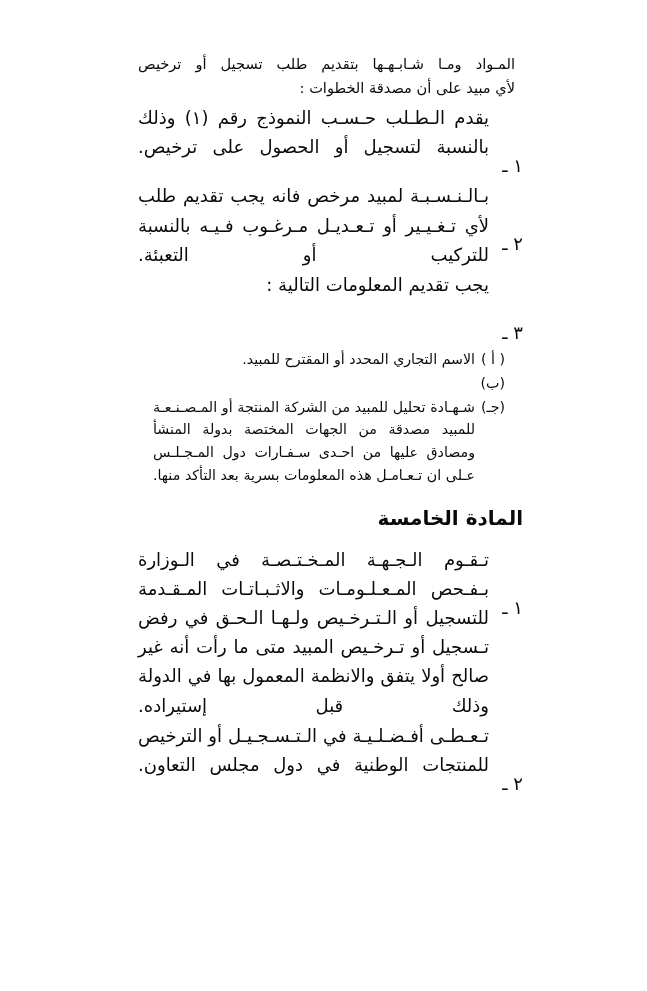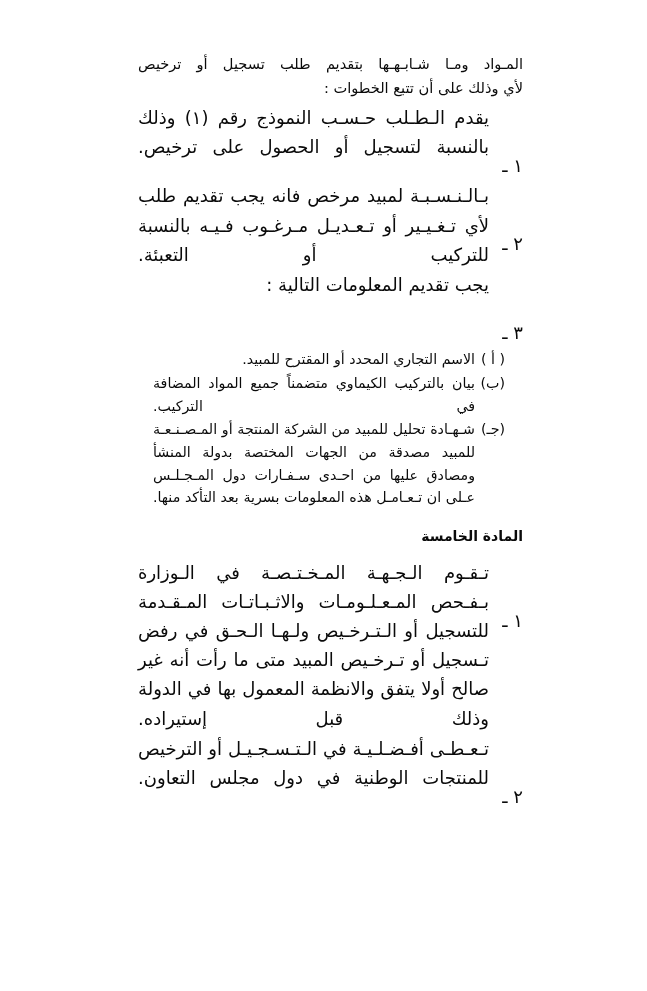--- a/index.html
+++ b/index.html
@@ -25,21 +25,21 @@
     padding: 52px 124px 0 138px;
   }
   .doc-body {
     direction: rtl;
     text-align: justify;
     text-align-last: right;
     font-size: 14.6px;
     line-height: 1.62;
   }
   .para {
-    margin: 0 0 1px 0;
+    margin: 0 8px 1px 0;
     text-align: justify;
     text-align-last: right;
   }
   .intro {
     margin-bottom: 4px;
   }
   .intro .line2 {
     display: block;
   }
   
@@ -91,21 +91,21 @@
     text-align: justify;
     text-align-last: right;
     margin-left: 15px;
   }
   .subitem.stretch .body {
     text-align-last: justify;
   }
   .section-heading {
     text-align: center;
     font-weight: bold;
-    font-size: 14px;
+    font-size: 20px;
     margin: 16px 0 10px 0;
     letter-spacing: 0;
   }
   .page-number {
     position: absolute;
     bottom: 24px;
     left: 0;
     right: 0;
     text-align: center;
     font-size: 15px;
@@ -118,21 +118,21 @@
   }
 </style>
 </head>
 <body>
 
 <div class="page">
   <div class="doc-body">
 
     <div class="para intro">
       <span class="justify-stretch" style="display:block">المـواد ومـا شـابـهـها بتقديم طلب تسجيل أو ترخيص</span>
-      <span class="line2">لأي وذلك على أن تتبع الخطوات :</span>
+      <span class="line2">لأي مبيد على أن مصدقة الخطوات :</span>
     </div>
 
     <div class="item stretch">
       <div class="marker">١ ـ</div>
       <div class="body">يقدم الـطـلب حـسـب النموذج رقم (١) وذلك بالنسبة لتسجيل أو الحصول على ترخيص.</div>
     </div>
 
     <div class="item stretch">
       <div class="marker">٢ ـ</div>
       <div class="body">بـالـنـسـبـة لمبيد مرخص فانه يجب تقديم طلب لأي تـغـيـير أو تـعـديـل مـرغـوب فـيـه بالنسبة للتركيب أو التعبئة.</div>
@@ -143,21 +143,20 @@
       <div class="body">يجب تقديم المعلومات التالية :</div>
     </div>
 
     <div class="subitem">
       <div class="marker">( أ )</div>
       <div class="body">الاسم التجاري المحدد أو المقترح للمبيد.</div>
     </div>
 
     <div class="subitem stretch">
       <div class="marker">(ب)</div>
-      <div class="body">بيان بالتركيب الكيماوي متضمناً جميع المواد المضافة في التركيب.</div>
     </div>
 
     <div class="subitem stretch">
       <div class="marker">(جـ)</div>
       <div class="body">شـهـادة تحليل للمبيد من الشركة المنتجة أو المـصـنـعـة للمبيد مصدقة من الجهات المختصة بدولة المنشأ ومصادق عليها من احـدى سـفـارات دول المـجـلـس عـلى ان تـعـامـل هذه المعلومات بسرية بعد التأكد منها.</div>
     </div>
 
     <div class="section-heading">المادة الخامسة</div>
 
     <div class="item stretch">

